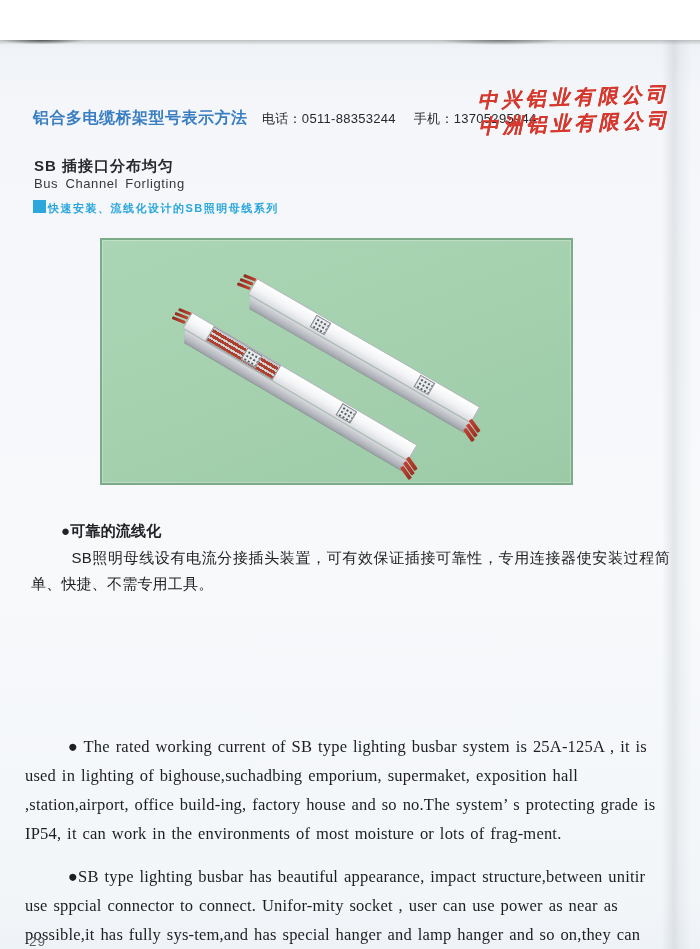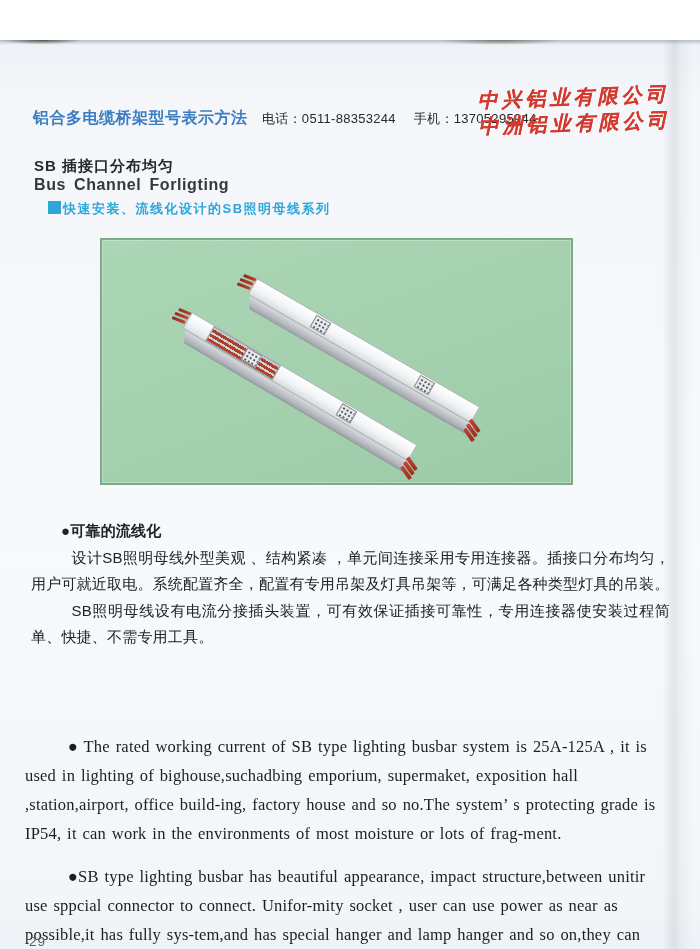--- a/index.html
+++ b/index.html
@@ -24,22 +24,22 @@
   .header-row{position:absolute;left:33px;top:68px;width:640px;}
   .catalog-title{display:inline-block;color:#3a7ec2;font-weight:bold;font-size:16px;letter-spacing:.5px;vertical-align:middle;}
   .contact{display:inline-block;font-size:13px;color:#26292c;margin-left:10px;vertical-align:middle;letter-spacing:.3px;}
   .contact span{margin-right:14px;}
   .company-block{position:absolute;right:30px;top:44px;text-align:left;transform:rotate(-2deg);}
   .company-line{font-family:"Liberation Serif",serif;font-weight:bold;font-style:italic;
     color:#d5392e;font-size:20px;letter-spacing:4px;line-height:26px;white-space:nowrap;
     text-shadow:0 0 .4px #d5392e;}
   
   .series-zh{position:absolute;left:34px;top:117px;font-size:15px;font-weight:bold;color:#26292c;letter-spacing:1px;}
-  .series-en{position:absolute;left:34px;top:136px;font-size:16px;font-weight:bold;color:#34383c;letter-spacing:.6px;word-spacing:3px;}
-  .feature-headline{position:absolute;left:48px;top:160px;font-size:13px;font-weight:bold;color:#2ba7dc;letter-spacing:1.5px;}
+  .series-en{position:absolute;left:34px;top:136px;font-size:13px;font-weight:normal;color:#34383c;letter-spacing:.6px;word-spacing:3px;}
+  .feature-headline{position:absolute;left:33px;top:160px;font-size:11px;font-weight:bold;color:#2ba7dc;letter-spacing:1.5px;}
   .feature-headline .sq{display:inline-block;width:13px;height:13px;background:#2ba7dc;margin-right:2px;vertical-align:-1px;}
   
   .panel{position:absolute;left:100px;top:198px;width:473px;height:247px;
     background:linear-gradient(160deg,#abd6b5 0%,#a4d0ae 55%,#9ccaa7 100%);
     border:2px solid #7cab89;box-sizing:border-box;
     box-shadow:inset 0 0 0 1px rgba(255,255,255,.25);}
   .busbar{position:absolute;height:32px;transform-origin:0 0;}
   .busbar-a{left:155px;top:38px;width:258px;transform:rotate(30deg);}
   .busbar-b{left:90px;top:72px;width:262px;transform:rotate(30.5deg);}
   .bb-top{position:absolute;left:0;top:0;right:0;height:19px;border-radius:1px;
@@ -141,21 +141,20 @@
       <div class="bb-endpins">
           <i></i>
           <i></i>
           <i></i>
         </div>
     </div>
   </div>
 
   <div class="zh-body">
     <div class="head">●可靠的流线化</div>
-    <div class="para">设计SB照明母线外型美观 、结构紧凑 ，单元间连接采用专用连接器。插接口分布均匀，用户可就近取电。系统配置齐全，配置有专用吊架及灯具吊架等，可满足各种类型灯具的吊装。</div>
     <div class="para">SB照明母线设有电流分接插头装置，可有效保证插接可靠性，专用连接器使安装过程简单、快捷、不需专用工具。</div>
   </div>
 
   <div class="en-body">
     <p class="para">● The rated working current of SB type lighting busbar system is 25A-125A , it is used in lighting of bighouse,suchadbing emporium, supermaket, exposition hall ,station,airport, office build-ing, factory house and so no.The system’ s protecting grade is IP54, it can work in the environments of most moisture or lots of frag-ment.</p>
     <p class="para">●SB type lighting busbar has beautiful appearance, impact structure,between unitir use sppcial connector to connect. Unifor-mity socket , user can use power as near as possible,it has fully sys-tem,and has special hanger and lamp hanger and so on,they can meet all kinds of type lighting fixture.</p>
   </div>
 
   <div class="page-number">29</div>
 

